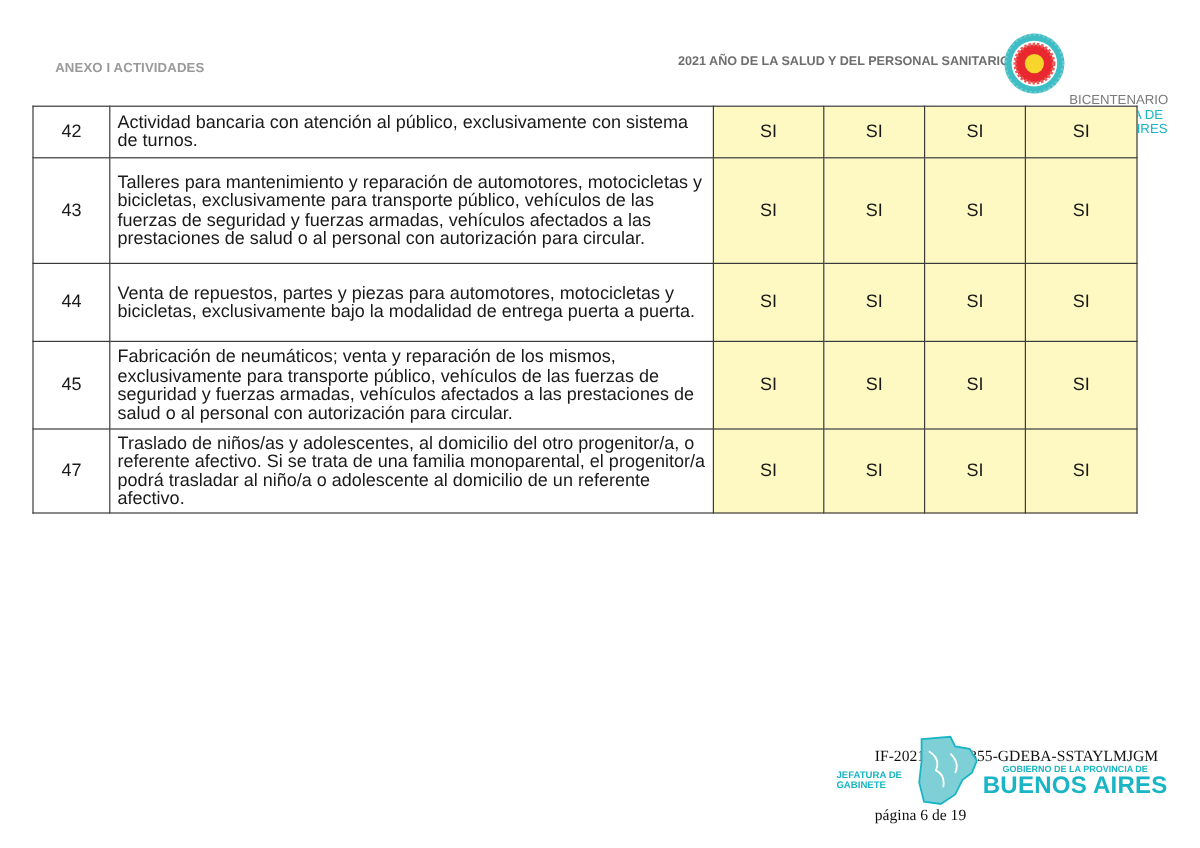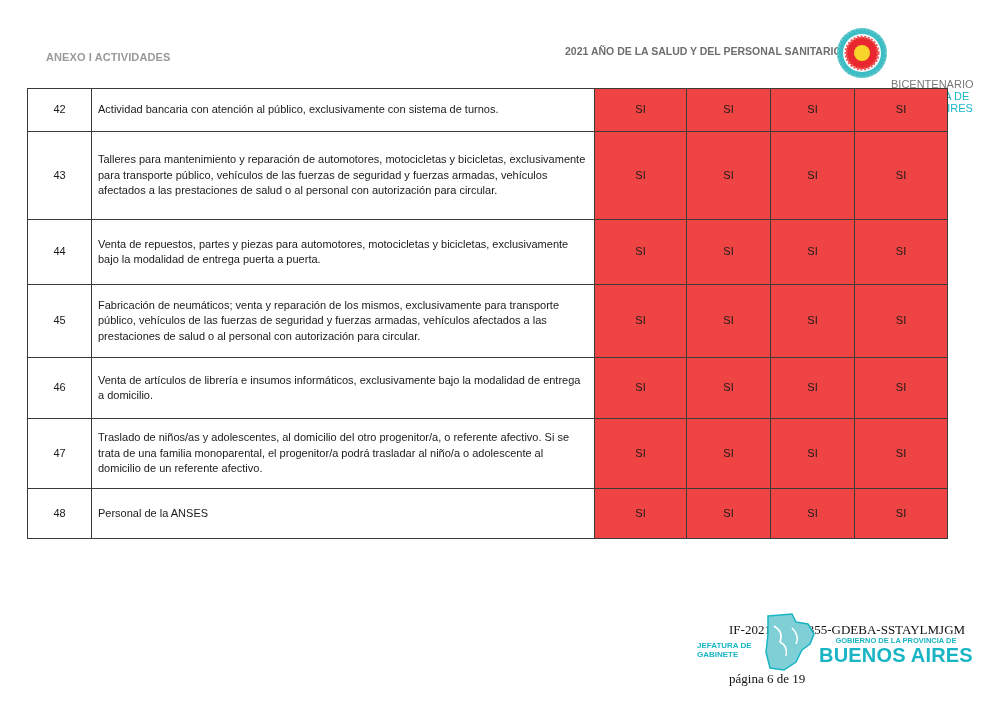--- a/index.html
+++ b/index.html
@@ -5,24 +5,24 @@
     html, body { margin: 0; padding: 0; background: #ffffff; }
     body { width: 1000px; height: 707px; position: relative; overflow: hidden; font-family: "Liberation Sans", sans-serif; color: #1a1a1a; }
     .annex-title { position: absolute; left: 46px; top: 51px; font-size: 11px; font-weight: bold; color: #9a9a9a; letter-spacing: 0.1px; }
     .year-title { position: absolute; left: 565px; top: 45px; font-size: 10.5px; font-weight: bold; color: #6e6e6e; }
     .bicent-logo { position: absolute; left: 836px; top: 27px; width: 52px; height: 52px; }
     .bicent-text { position: absolute; left: 891px; top: 33px; font-size: 11px; line-height: 12px; margin-top: 45px; }
     .bicent-text .l1 { color: #7a7a7a; }
     .bicent-text .l2, .bicent-text .l3 { color: #19b5c4; }
 
     table.activities { position: absolute; left: 27px; top: 88px; border-collapse: collapse; table-layout: fixed; width: 909px; }
-    table.activities td { border: 1.3px solid #3a3a3a; font-size: 11px; line-height: 15.5px; padding: 0; }
+    table.activities td { border: 1.3px solid #3a3a3a; font-size: 15px; line-height: 15.5px; padding: 0; }
     td.num { width: 63px; text-align: center; vertical-align: middle; }
     td.desc { width: 490px; padding: 0 6px !important; vertical-align: middle; }
-    td.val { text-align: center; vertical-align: middle; background: #ef4444; }
+    td.val { text-align: center; vertical-align: middle; background: #fef9c3; }
     td.v1 { width: 91px; } td.v2 { width: 83px; } td.v3 { width: 83px; } td.v4 { width: 92px; }
 
     .doc-id { position: absolute; left: 729px; top: 622px; font-family: "Liberation Serif", serif; font-size: 13px; color: #111; }
     .page-num { position: absolute; left: 729px; top: 671px; font-family: "Liberation Serif", serif; font-size: 13px; color: #111; text-align: right; }
     .jef-text { position: absolute; left: 697px; top: 641px; font-size: 8px; font-weight: bold; line-height: 9px; color: #19b5c4; text-align: left; width: 55px; }
     .map-logo { position: absolute; left: 762px; top: 612px; width: 56px; height: 60px; }
     .gob-text { position: absolute; left: 819px; top: 636px; color: #19b5c4; }
     .gob-text .l1 { font-size: 7.5px; font-weight: bold; line-height: 9px; text-align: center; }
     .gob-text .l2 { font-size: 20px; font-weight: bold; line-height: 20px; letter-spacing: 0.2px; }
   </style>
@@ -77,39 +77,23 @@
         <td class="val v4">SI</td>
       </tr>
       <tr style="height: 73px;">
         <td class="num">45</td>
         <td class="desc">Fabricación de neumáticos; venta y reparación de los mismos, exclusivamente para transporte público, vehículos de las fuerzas de seguridad y fuerzas armadas, vehículos afectados a las prestaciones de salud o al personal con autorización para circular.</td>
         <td class="val v1">SI</td>
         <td class="val v2">SI</td>
         <td class="val v3">SI</td>
         <td class="val v4">SI</td>
       </tr>
-      <tr style="height: 61px;">
-        <td class="num">46</td>
-        <td class="desc">Venta de artículos de librería e insumos informáticos, exclusivamente bajo la modalidad de entrega a domicilio.</td>
-        <td class="val v1">SI</td>
-        <td class="val v2">SI</td>
-        <td class="val v3">SI</td>
-        <td class="val v4">SI</td>
-      </tr>
       <tr style="height: 70px;">
         <td class="num">47</td>
         <td class="desc">Traslado de niños/as y adolescentes, al domicilio del otro progenitor/a, o referente afectivo. Si se trata de una familia monoparental, el progenitor/a podrá trasladar al niño/a o adolescente al domicilio de un referente afectivo.</td>
-        <td class="val v1">SI</td>
-        <td class="val v2">SI</td>
-        <td class="val v3">SI</td>
-        <td class="val v4">SI</td>
-      </tr>
-      <tr style="height: 50px;">
-        <td class="num">48</td>
-        <td class="desc">Personal de la ANSES</td>
         <td class="val v1">SI</td>
         <td class="val v2">SI</td>
         <td class="val v3">SI</td>
         <td class="val v4">SI</td>
       </tr>
     </tbody>
 </table>
 
 <div class="doc-id">IF-2021-10648355-GDEBA-SSTAYLMJGM</div>
 <div class="jef-text">

